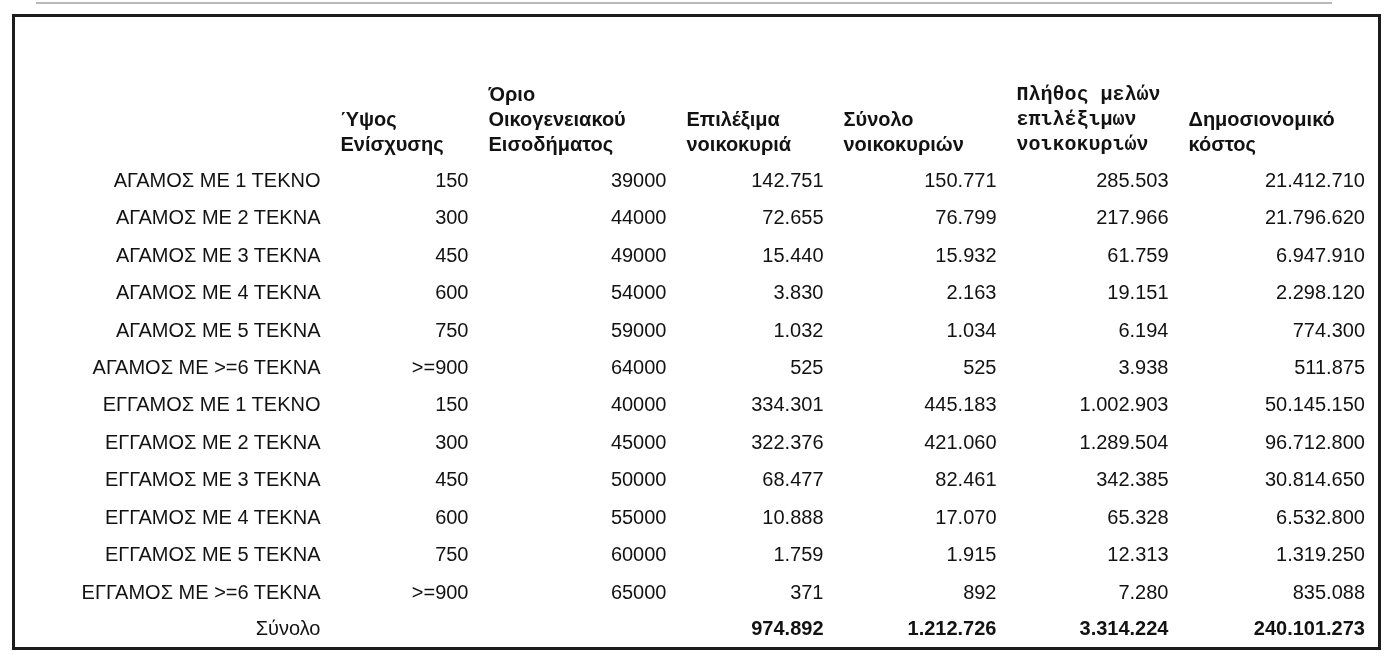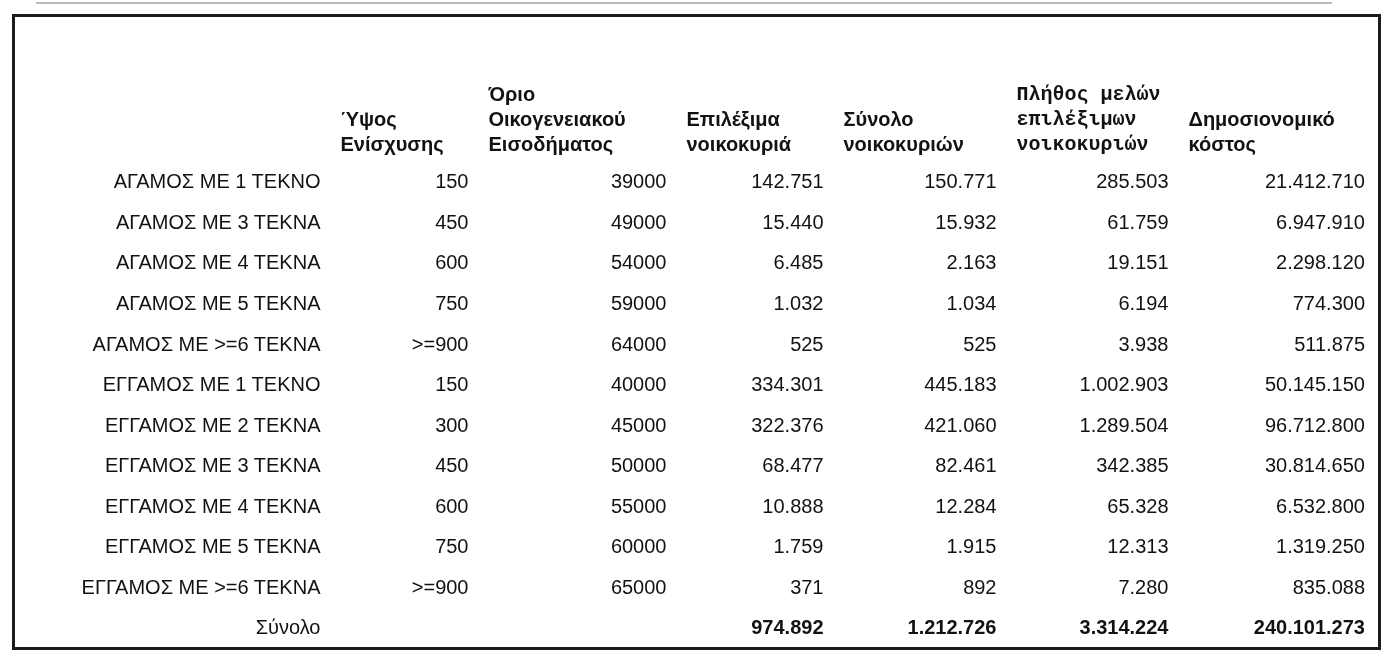--- a/index.html
+++ b/index.html
@@ -83,33 +83,42 @@
       <tr>
         <td class="lbl">ΑΓΑΜΟΣ ΜΕ 1 ΤΕΚΝΟ</td>
         <td class="num">150</td>
         <td class="num">39000</td>
         <td class="num">142.751</td>
         <td class="num">150.771</td>
         <td class="num">285.503</td>
         <td class="num">21.412.710</td>
       </tr>
       <tr>
+        <td class="lbl">ΑΓΑΜΟΣ ΜΕ 2 ΤΕΚΝΑ</td>
+        <td class="num">300</td>
+        <td class="num">44000</td>
+        <td class="num">72.655</td>
+        <td class="num">76.799</td>
+        <td class="num">217.966</td>
+        <td class="num">21.796.620</td>
+      </tr>
+      <tr>
         <td class="lbl">ΑΓΑΜΟΣ ΜΕ 3 ΤΕΚΝΑ</td>
         <td class="num">450</td>
         <td class="num">49000</td>
         <td class="num">15.440</td>
         <td class="num">15.932</td>
         <td class="num">61.759</td>
         <td class="num">6.947.910</td>
       </tr>
       <tr>
         <td class="lbl">ΑΓΑΜΟΣ ΜΕ 4 ΤΕΚΝΑ</td>
         <td class="num">600</td>
         <td class="num">54000</td>
-        <td class="num">6.485</td>
+        <td class="num">3.830</td>
         <td class="num">2.163</td>
         <td class="num">19.151</td>
         <td class="num">2.298.120</td>
       </tr>
       <tr>
         <td class="lbl">ΑΓΑΜΟΣ ΜΕ 5 ΤΕΚΝΑ</td>
         <td class="num">750</td>
         <td class="num">59000</td>
         <td class="num">1.032</td>
         <td class="num">1.034</td>
@@ -150,21 +159,21 @@
         <td class="num">68.477</td>
         <td class="num">82.461</td>
         <td class="num">342.385</td>
         <td class="num">30.814.650</td>
       </tr>
       <tr>
         <td class="lbl">ΕΓΓΑΜΟΣ ΜΕ 4 ΤΕΚΝΑ</td>
         <td class="num">600</td>
         <td class="num">55000</td>
         <td class="num">10.888</td>
-        <td class="num">12.284</td>
+        <td class="num">17.070</td>
         <td class="num">65.328</td>
         <td class="num">6.532.800</td>
       </tr>
       <tr>
         <td class="lbl">ΕΓΓΑΜΟΣ ΜΕ 5 ΤΕΚΝΑ</td>
         <td class="num">750</td>
         <td class="num">60000</td>
         <td class="num">1.759</td>
         <td class="num">1.915</td>
         <td class="num">12.313</td>

